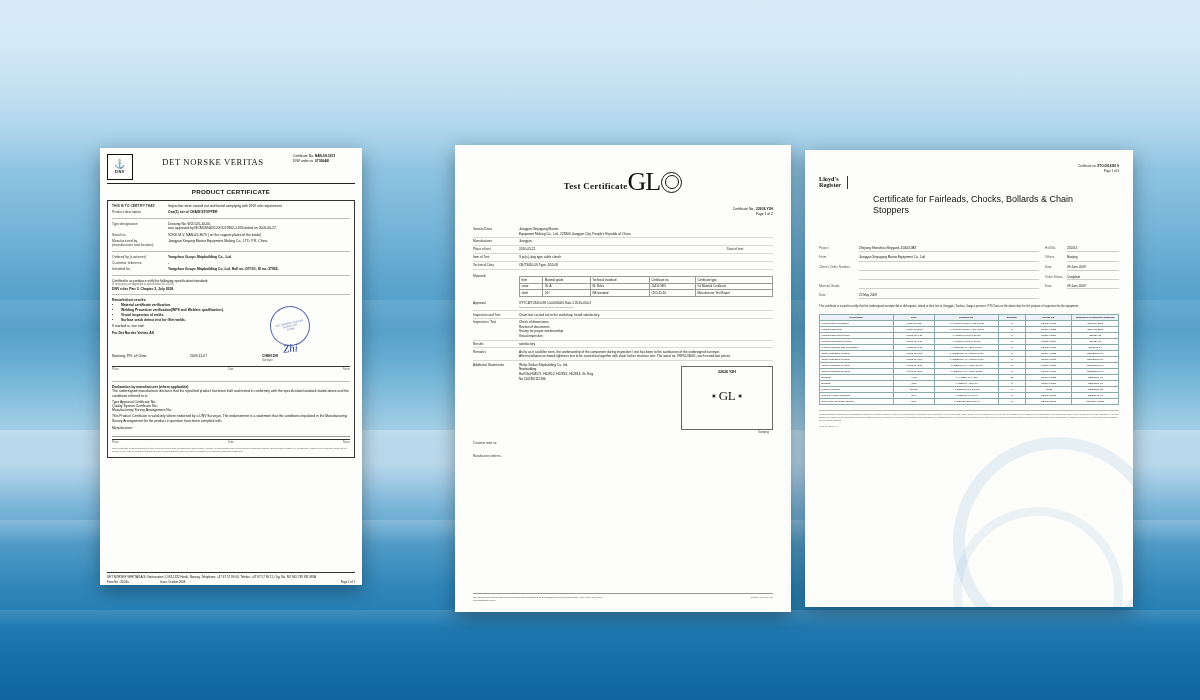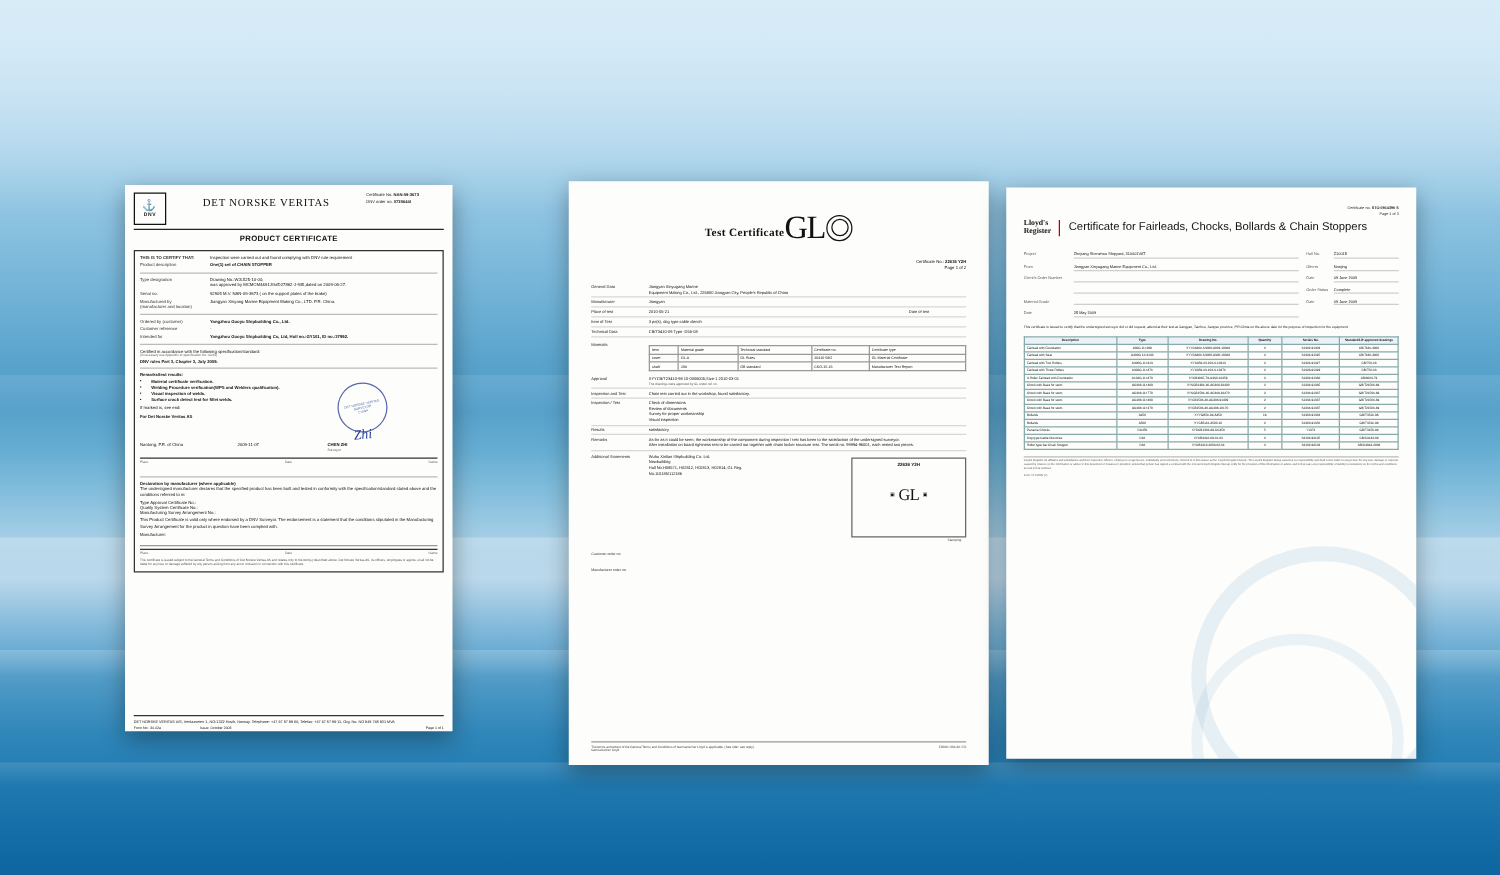--- a/index.html
+++ b/index.html
@@ -71,21 +71,21 @@
   #doc2 .twocol{display:flex;gap:8px;}
 
   
   #doc3{left:805px;top:150px;width:300px;height:435px;padding:14px 14px 8px;font-size:3px;color:#111;overflow:hidden;}
   #doc3 .watermark{position:absolute;right:-30px;bottom:-40px;width:210px;height:210px;border-radius:50%;border:12px solid rgba(130,175,210,.18);}
   #doc3 .watermark2{position:absolute;right:10px;bottom:-70px;width:170px;height:170px;border-radius:50%;border:9px solid rgba(130,175,210,.14);}
   #doc3 .topno{text-align:right;font-size:3px;line-height:1.6;color:#222;}
   #doc3 .brandrow{display:flex;align-items:flex-start;gap:7px;margin-top:2px;}
   #doc3 .lr{font-family:"Liberation Serif",serif;font-weight:bold;font-size:6.2px;line-height:1.05;border-right:1px solid #b00;padding-right:6px;color:#111;}
   #doc3 .lr span{display:block;}
-  #doc3 h1{font-size:9px;font-weight:normal;margin:0;line-height:1.22;color:#111;}
+  #doc3 h1{font-size:9px;font-weight:normal;margin:18px;line-height:1.22;color:#111;}
   #doc3 .fields{margin-top:12px;}
   #doc3 .fr{display:flex;font-size:3.1px;line-height:1.5;margin-bottom:3.5px;}
   #doc3 .fk{width:40px;flex:none;color:#555;}
   #doc3 .fv{flex:1;border-bottom:.4px solid #cfcfcf;padding-bottom:.8px;}
   #doc3 .fk2{width:22px;flex:none;color:#555;}
   #doc3 .fv2{width:52px;flex:none;border-bottom:.4px solid #cfcfcf;}
   #doc3 .intro{font-size:2.7px;line-height:1.5;margin:6px 0 5px;color:#222;}
   #doc3 table{border-collapse:collapse;width:100%;font-size:2.5px;}
   #doc3 th,#doc3 td{border:.4px solid #8aa;padding:1px 1.5px;text-align:left;vertical-align:middle;}
   #doc3 th{background:#eaf2f7;font-weight:bold;font-size:2.5px;text-align:center;}

